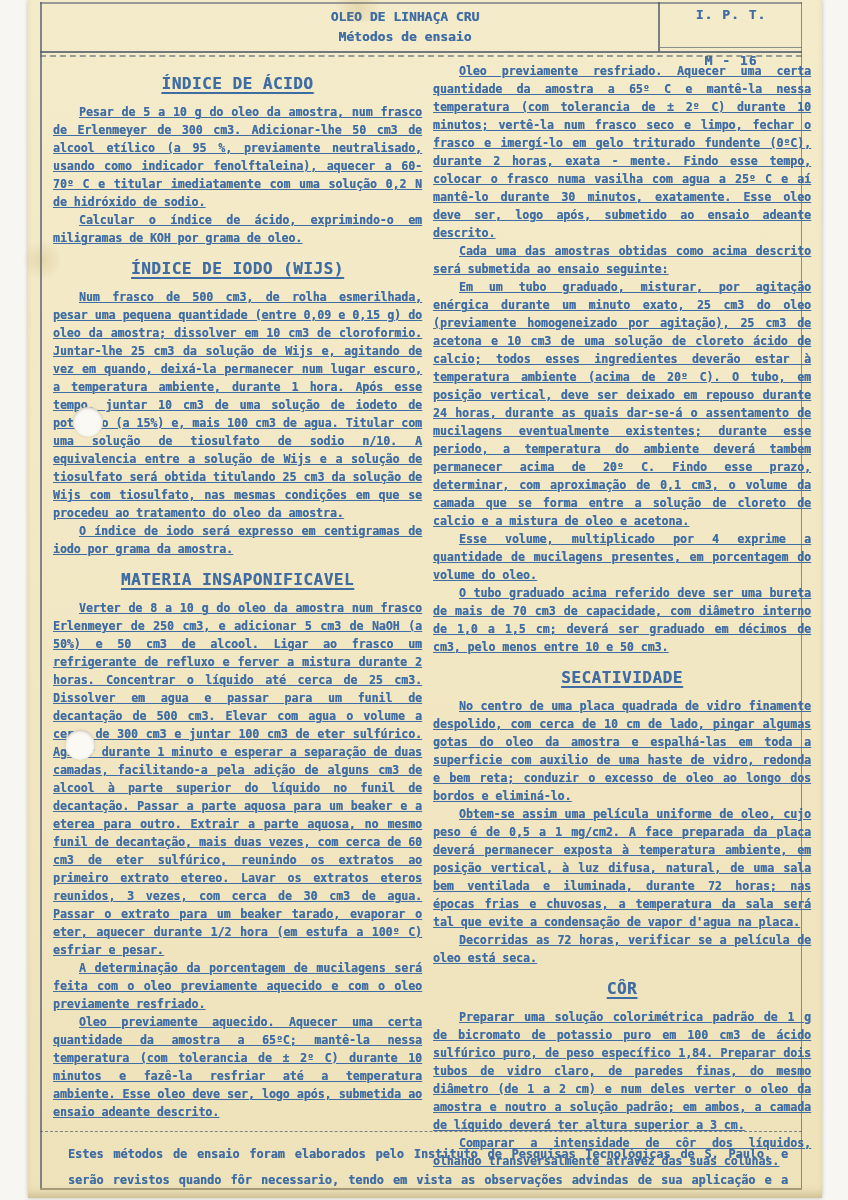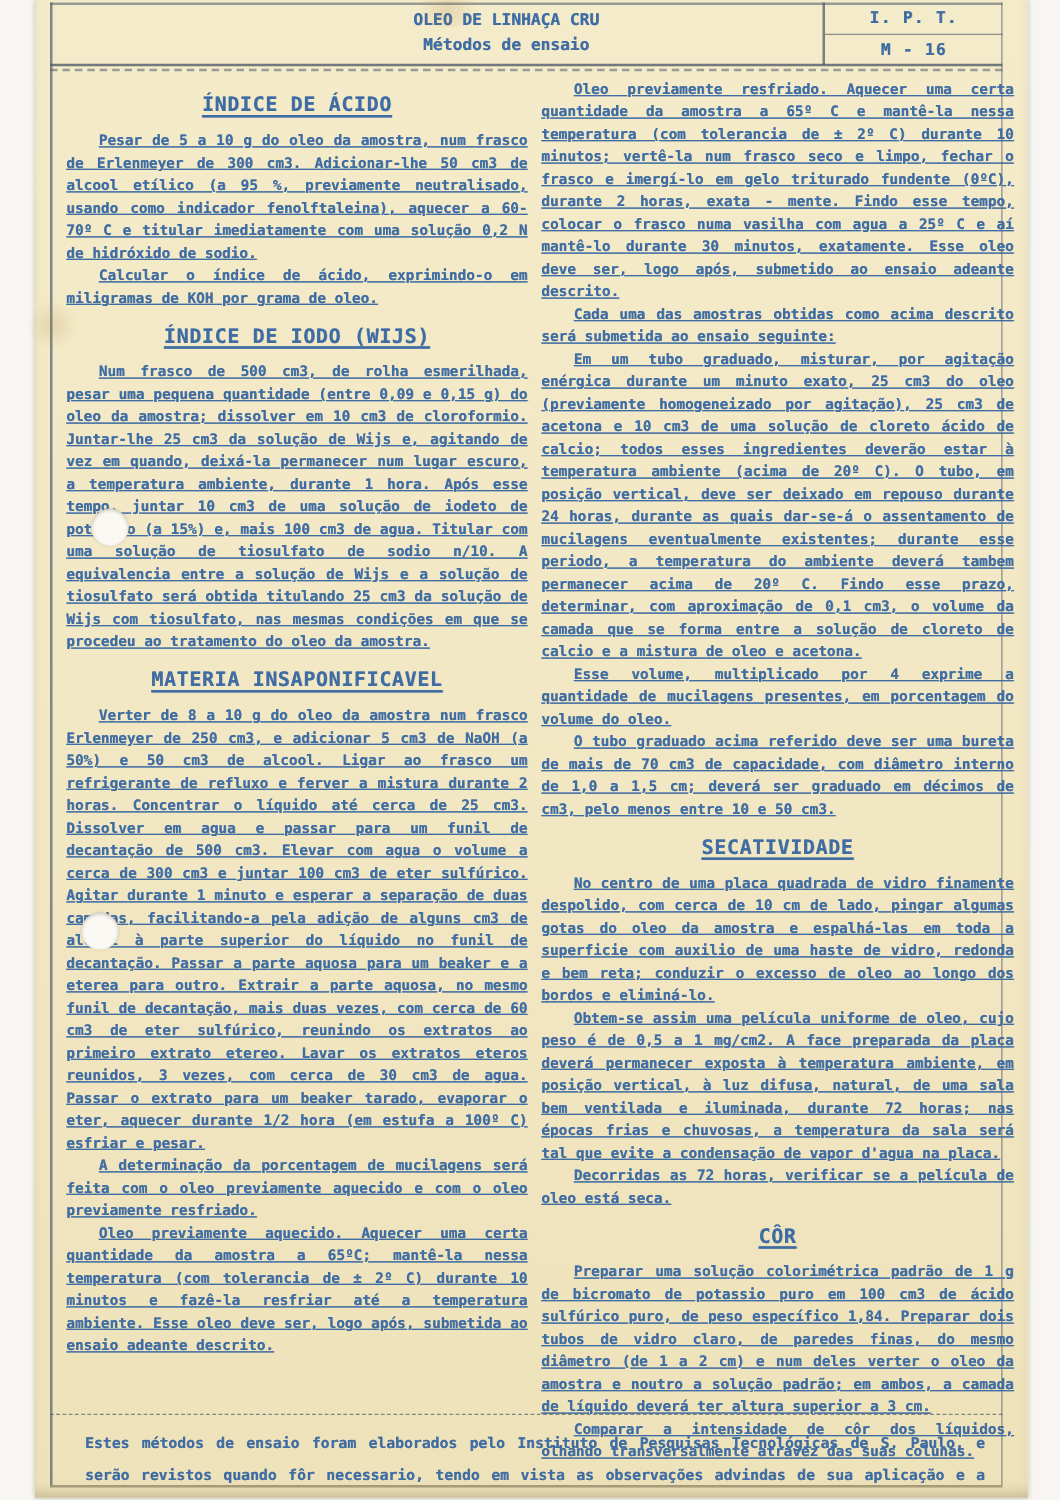--- a/index.html
+++ b/index.html
@@ -37,21 +37,21 @@
   }
   .ipt-box {
     position: absolute; top: 2px; right: 20px; width: 144px; height: 50px;
     border-left: 2px solid rgba(80,92,105,.75);
   }
   .ipt-box .cell {
     height: 25px; display: flex; align-items: center; justify-content: center;
     font-size: 13px; font-weight: bold; letter-spacing: 1px;
     text-shadow: .4px 0 0 rgba(62,108,163,.7);
   }
-  .ipt-box .cell-divider { border-top: 1px solid rgba(80,92,105,.65); }
+  .ipt-box .cell-divider { border-top: 1px solid rgba(80,92,105,.65); margin-top: 20px; }
   .columns {
     position: absolute; top: 62px; left: 25px; width: 758px;
     display: flex; gap: 11px;
     font-size: 11.5px; font-weight: bold; line-height: 18px;
     text-shadow: .35px 0 0 rgba(62,108,163,.65);
   }
   .col-left  { width: 369px; }
   .col-right { width: 378px; }
   .col p { text-align: justify; text-indent: 26px; text-decoration: underline; }
   .col h3 {
@@ -105,20 +105,21 @@
 
       <section>
         <h3>ÍNDICE DE ÁCIDO</h3>
         <p>Pesar de 5 a 10 g do oleo da amostra, num frasco de Erlenmeyer de 300 cm3. Adicionar-lhe 50 cm3 de alcool etílico (a 95 %, previamente neutralisado, usando como indicador fenolftaleina), aquecer a 60-70º C e titular imediatamente com uma solução 0,2 N de hidróxido de sodio.</p>
         <p>Calcular o índice de ácido, exprimindo-o em miligramas de KOH por grama de oleo.</p>
       </section>
 
       <section>
         <h3>ÍNDICE DE IODO (WIJS)</h3>
         <p>Num frasco de 500 cm3, de rolha esmerilhada, pesar uma pequena quantidade (entre 0,09 e 0,15 g) do oleo da amostra; dissolver em 10 cm3 de cloroformio. Juntar-lhe 25 cm3 da solução de Wijs e, agitando de vez em quando, deixá-la permanecer num lugar escuro, a temperatura ambiente, durante 1 hora. Após esse tempo, juntar 10 cm3 de uma solução de iodeto de potassio (a 15%) e, mais 100 cm3 de agua. Titular com uma solução de tiosulfato de sodio n/10. A equivalencia entre a solução de Wijs e a solução de tiosulfato será obtida titulando 25 cm3 da solução de Wijs com tiosulfato, nas mesmas condições em que se procedeu ao tratamento do oleo da amostra.</p>
+        <p>O índice de iodo será expresso em centigramas de iodo por grama da amostra.</p>
       </section>
 
       <section>
         <h3>MATERIA INSAPONIFICAVEL</h3>
         <p>Verter de 8 a 10 g do oleo da amostra num frasco Erlenmeyer de 250 cm3, e adicionar 5 cm3 de NaOH (a 50%) e 50 cm3 de alcool. Ligar ao frasco um refrigerante de refluxo e ferver a mistura durante 2 horas. Concentrar o líquido até cerca de 25 cm3. Dissolver em agua e passar para um funil de decantação de 500 cm3. Elevar com agua o volume a cerca de 300 cm3 e juntar 100 cm3 de eter sulfúrico. Agitar durante 1 minuto e esperar a separação de duas camadas, facilitando-a pela adição de alguns cm3 de alcool à parte superior do líquido no funil de decantação. Passar a parte aquosa para um beaker e a eterea para outro. Extrair a parte aquosa, no mesmo funil de decantação, mais duas vezes, com cerca de 60 cm3 de eter sulfúrico, reunindo os extratos ao primeiro extrato etereo. Lavar os extratos eteros reunidos, 3 vezes, com cerca de 30 cm3 de agua. Passar o extrato para um beaker tarado, evaporar o eter, aquecer durante 1/2 hora (em estufa a 100º C) esfriar e pesar.</p>
       </section>
 
       <section>
         <p>A determinação da porcentagem de mucilagens será feita com o oleo previamente aquecido e com o oleo previamente resfriado.</p>
         <p>Oleo previamente aquecido. Aquecer uma certa quantidade da amostra a 65ºC; mantê-la nessa temperatura (com tolerancia de ± 2º C) durante 10 minutos e fazê-la resfriar até a temperatura ambiente. Esse oleo deve ser, logo após, submetida ao ensaio adeante descrito.</p>

